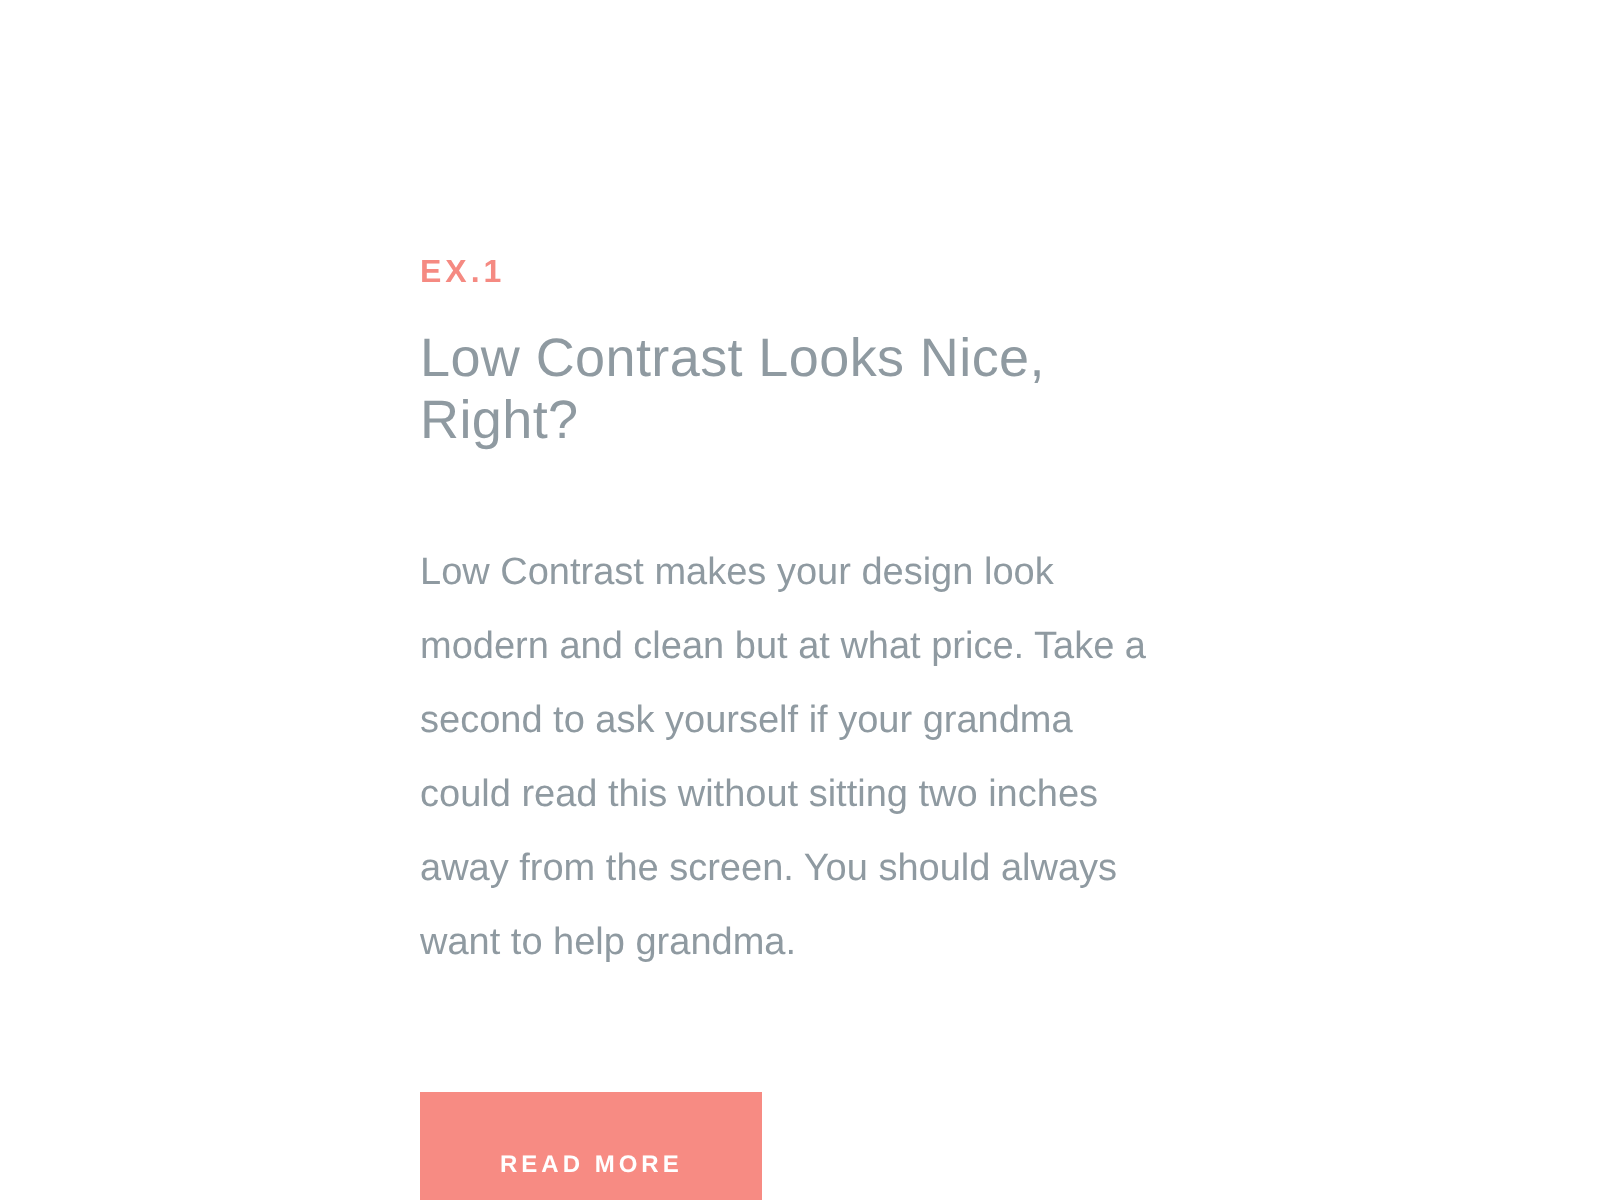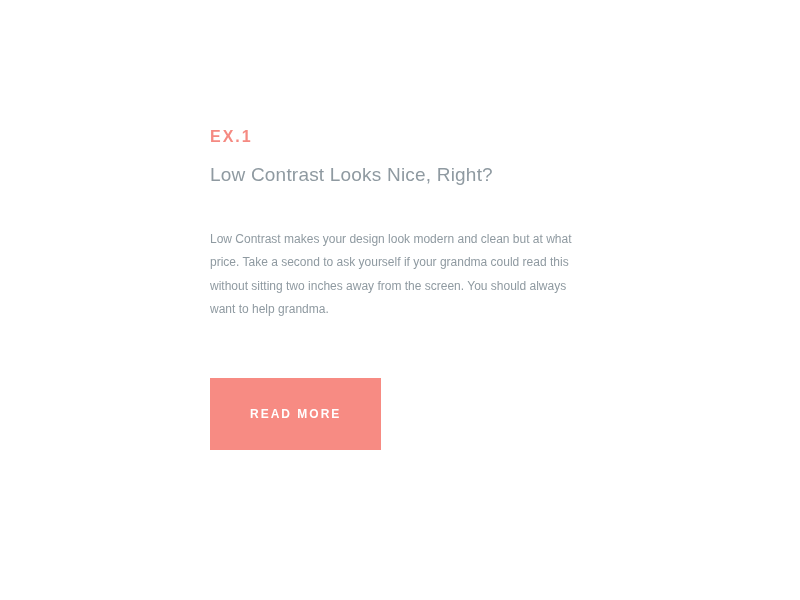--- a/index.html
+++ b/index.html
@@ -19,28 +19,28 @@
       max-width: 590px;
     }
     .eyebrow {
       font-size: 16px;
       font-weight: 700;
       letter-spacing: 2px;
       color: #f58a82;
       margin-bottom: 18px;
     }
     .heading {
-      font-size: 19px;
+      font-size: 27px;
       font-weight: 300;
       color: #8f9aa1;
       margin-bottom: 42px;
       letter-spacing: 0.2px;
     }
     .body-text {
-      font-size: 12px;
+      font-size: 19px;
       font-weight: 300;
       line-height: 1.95;
       color: #8f9aa1;
       max-width: 370px;
       margin-bottom: 56px;
     }
     .cta-button {
       display: inline-block;
       background: #f78b83;
       color: #ffffff;

